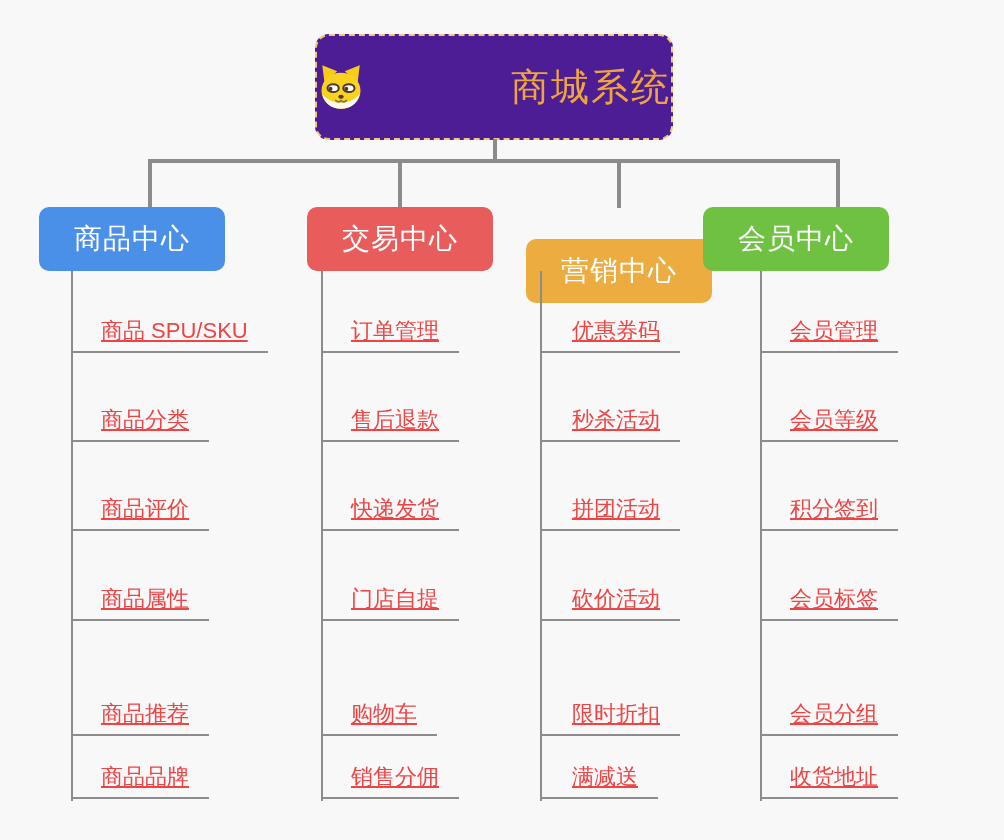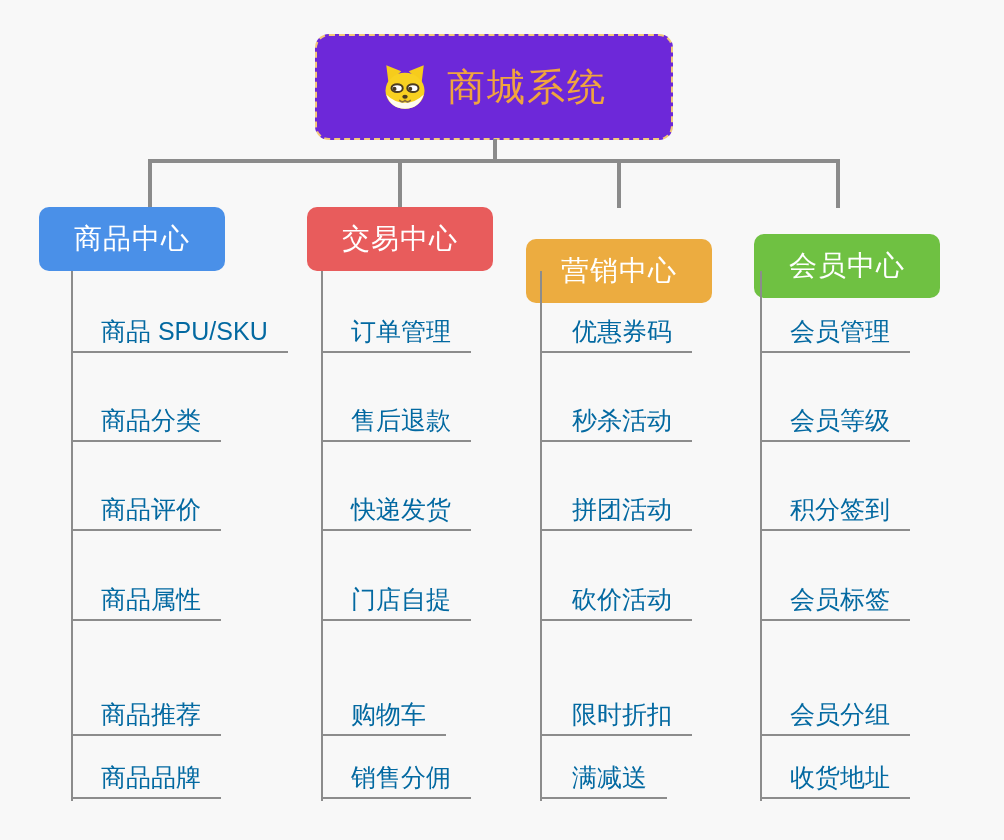--- a/index.html
+++ b/index.html
@@ -14,27 +14,27 @@
     height: 840px;
     background: #f8f8f8;
     overflow: hidden;
   }
 
   
   .root-node {
     position: absolute;
     left: 315px; top: 34px;
     width: 358px; height: 106px;
-    background: #6d28d9;
+    background: #4c1d95;
     border: 2px dashed #f2c879;
     border-radius: 14px;
     box-sizing: border-box;
     display: flex;
     align-items: center;
-    justify-content: center;
+    justify-content: space-between;
     gap: 18px;
   }
   .root-label {
     font-size: 38px;
     letter-spacing: 2px;
     color: #f0a43e;
     white-space: nowrap;
   }
   .root-icon { width: 48px; height: 48px; flex: 0 0 auto; }
 
@@ -65,33 +65,34 @@
     letter-spacing: 1px;
     display: flex;
     align-items: center;
     justify-content: center;
     white-space: nowrap;
     cursor: default;
   }
   .branch-box.b0 { left: 39px; }
   .branch-box.b1 { left: 307px; }
   .branch-box.b2 { left: 526px; margin-top: 32px; }
-  .branch-box.b3 { left: 754px; margin-top: 27px; }
+  .branch-box.b3 { left: 703px; }
 
   
   .leaf {
     position: absolute;
     height: 40px;
     line-height: 40px;
     padding: 0 20px 0 30px;
     border-bottom: 2px solid #8c8c8c;
-    font-size: 25px;
-    color: #0369a1;
+    font-size: 22px;
+    color: #ef4444;
     white-space: nowrap;
     cursor: default;
+    text-decoration: underline;
   }
   .leaf.c0 { left: 71px; }
   .leaf.c1 { left: 321px; }
   .leaf.c2 { left: 540px; padding-left: 32px; }
   .leaf.c3 { left: 760px; }
   .leaf.r0 { top: 311px; }
   .leaf.r1 { top: 400px; }
   .leaf.r2 { top: 489px; }
   .leaf.r3 { top: 579px; }
   .leaf.r4 { top: 668px; margin-top: 26px; }

